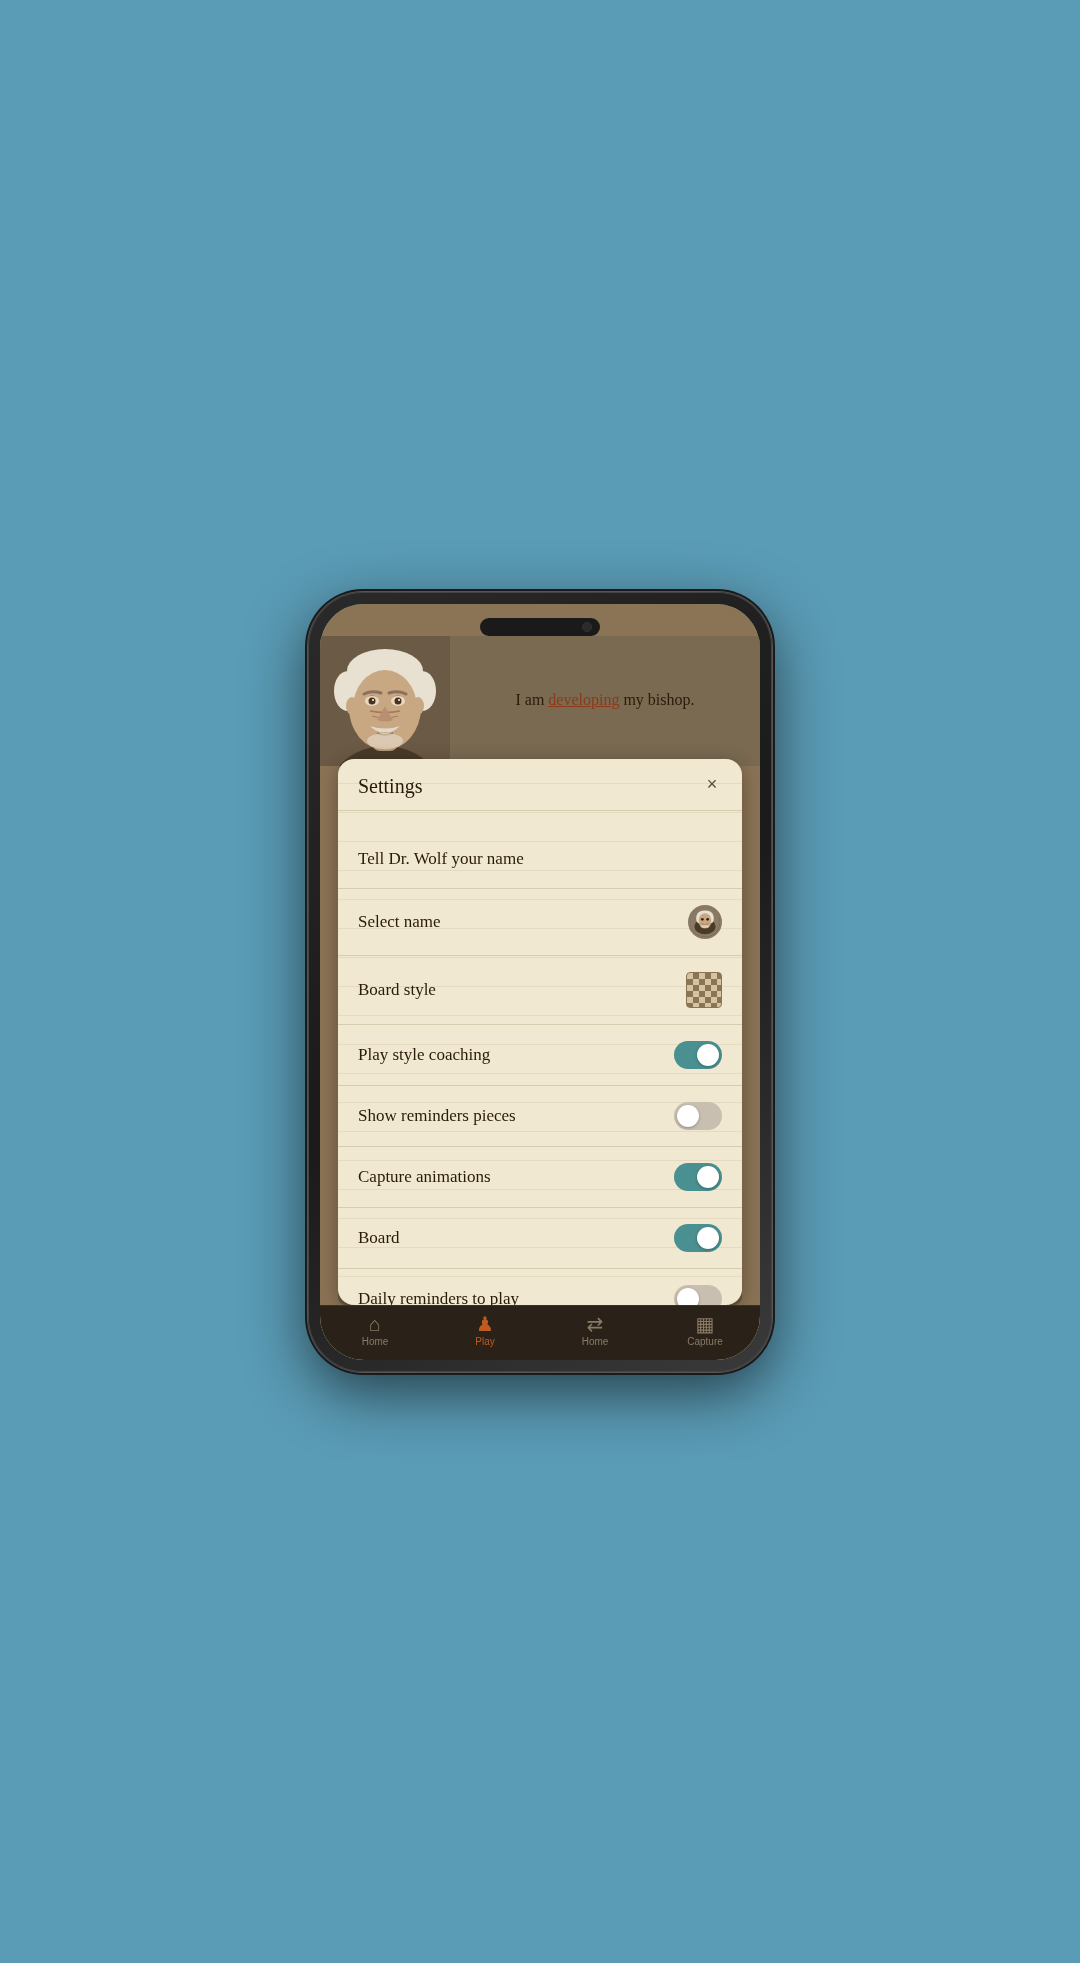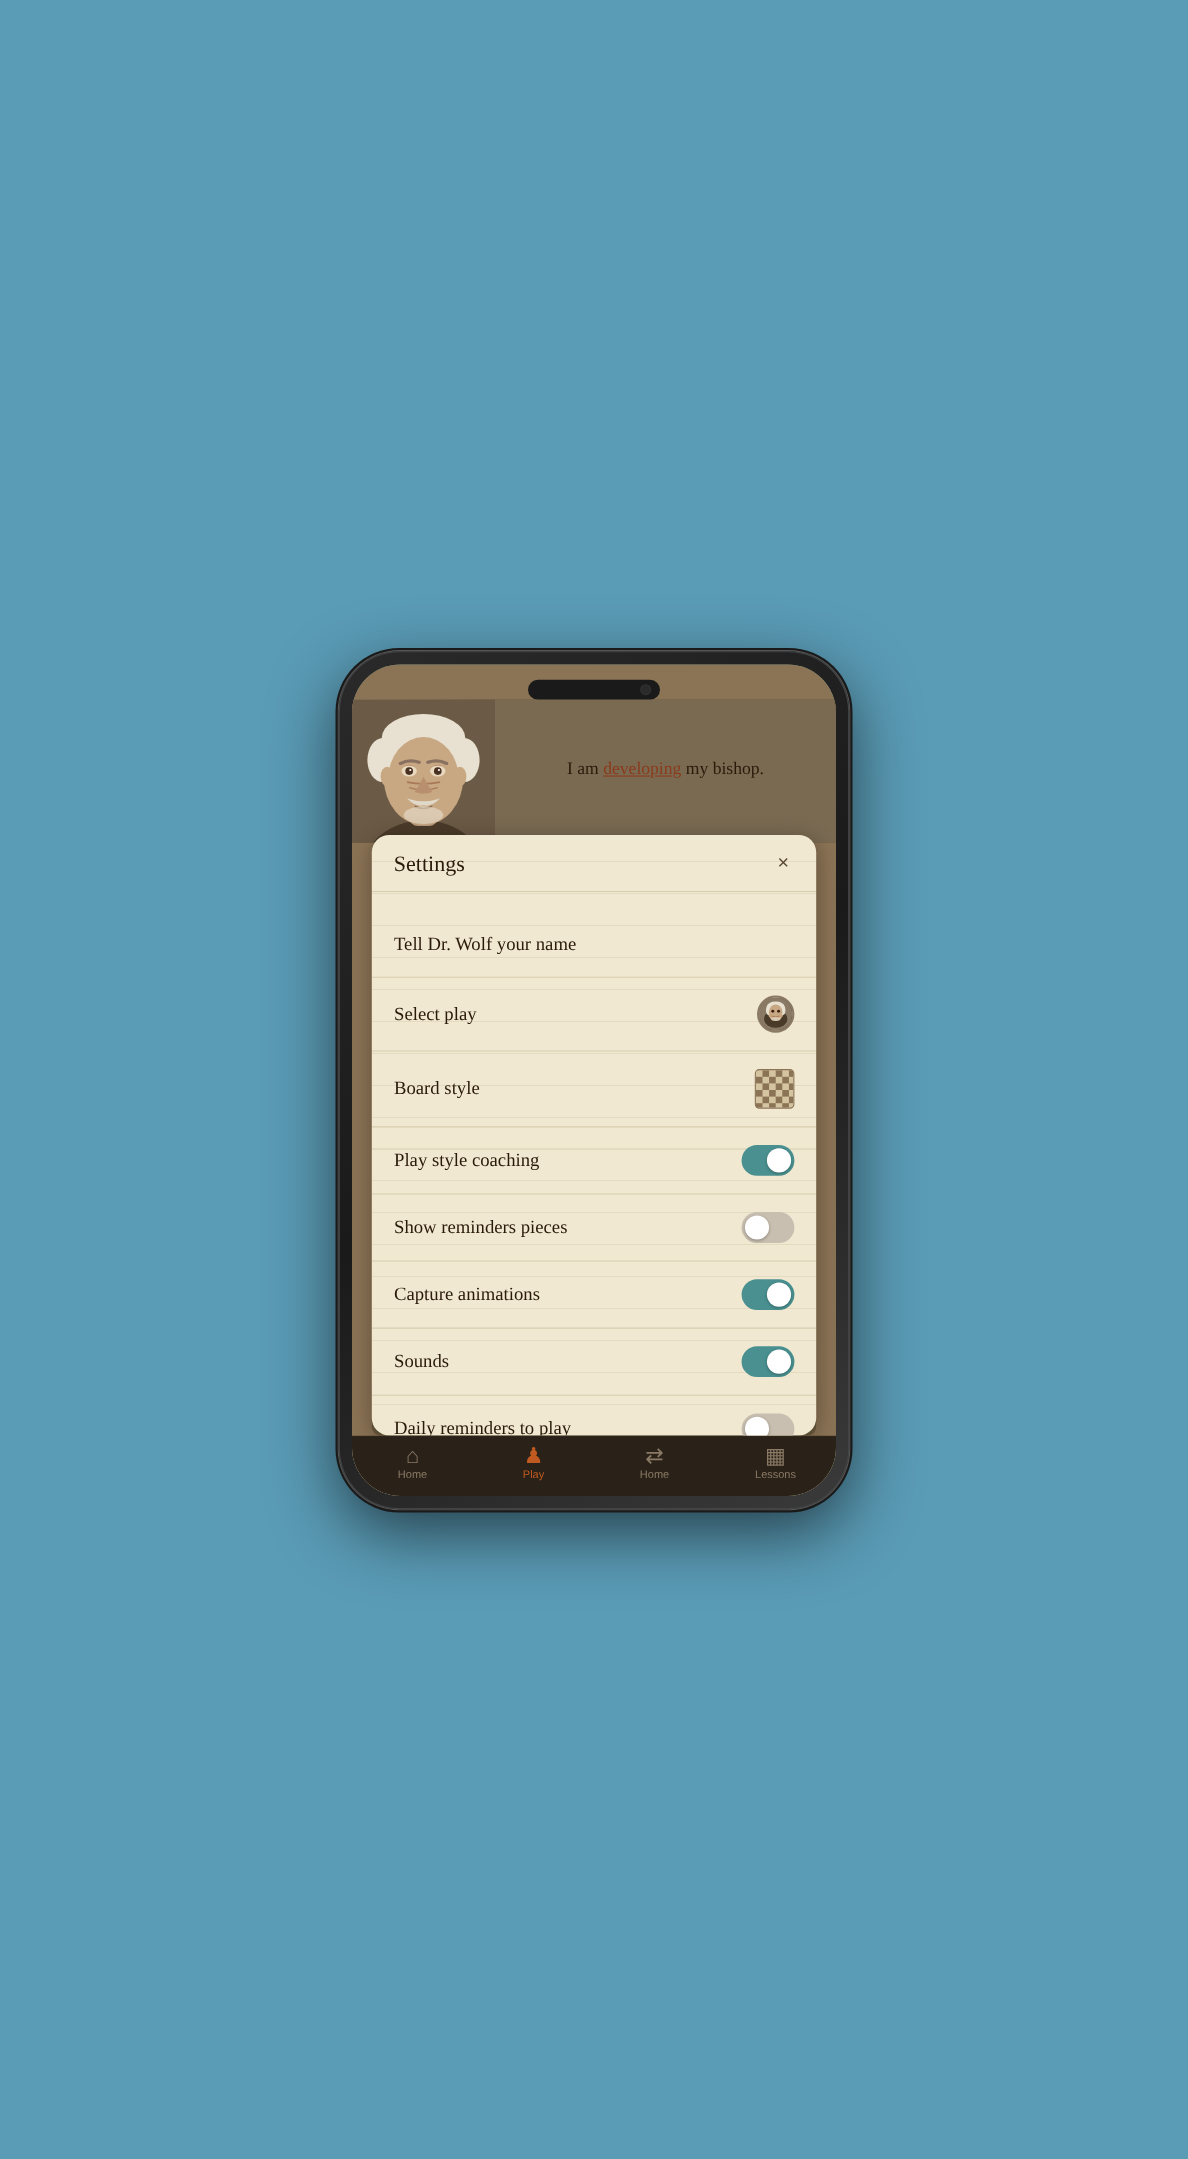--- a/index.html
+++ b/index.html
@@ -488,21 +488,21 @@
           <div class="settings-title">Settings</div>
           <button class="close-button">×</button>
         </div>
         <div class="settings-list">
 
           <div class="settings-item">
             <span class="settings-label">Tell Dr. Wolf your name</span>
           </div>
 
           <div class="settings-item">
-            <span class="settings-label">Select play</span>
+            <span class="settings-label">Select name</span>
             <div class="coach-avatar-small">
               <svg viewBox="0 0 34 34" width="34" height="34" xmlns="http://www.w3.org/2000/svg">
                 <circle cx="17" cy="17" r="17" fill="#8a7a65"></circle>
                 <ellipse cx="17" cy="22" rx="12" ry="9" fill="#4a3a28"></ellipse>
                 <ellipse cx="17" cy="15" rx="8" ry="9" fill="#c8a882"></ellipse>
                 <ellipse cx="17" cy="9" rx="9" ry="5" fill="#e8e0d0"></ellipse>
                 <ellipse cx="10" cy="13" rx="3" ry="5" fill="#e8e0d0"></ellipse>
                 <ellipse cx="24" cy="13" rx="3" ry="5" fill="#e8e0d0"></ellipse>
                 <ellipse cx="17" cy="15" rx="7" ry="8" fill="#c8a882"></ellipse>
                 <circle cx="14" cy="14" r="1.5" fill="#3a2010"></circle>
@@ -533,21 +533,21 @@
           </div>
 
           <div class="settings-item">
             <span class="settings-label">Capture animations</span>
             <div class="toggle on">
               <div class="toggle-knob"></div>
             </div>
           </div>
 
           <div class="settings-item">
-            <span class="settings-label">Sounds</span>
+            <span class="settings-label">Board</span>
             <div class="toggle on">
               <div class="toggle-knob"></div>
             </div>
           </div>
 
           <div class="settings-item">
             <span class="settings-label">Daily reminders to play</span>
             <div class="toggle off">
               <div class="toggle-knob"></div>
             </div>
@@ -566,18 +566,18 @@
       <div class="nav-item play">
         <span class="nav-icon">♟</span>
         <span class="nav-label">Play</span>
       </div>
       <div class="nav-item train">
         <span class="nav-icon">⇄</span>
         <span class="nav-label">Home</span>
       </div>
       <div class="nav-item lessons">
         <span class="nav-icon">▦</span>
-        <span class="nav-label">Lessons</span>
+        <span class="nav-label">Capture</span>
       </div>
     </div>
 
   </div>
 </div>
 
 </body></html>

